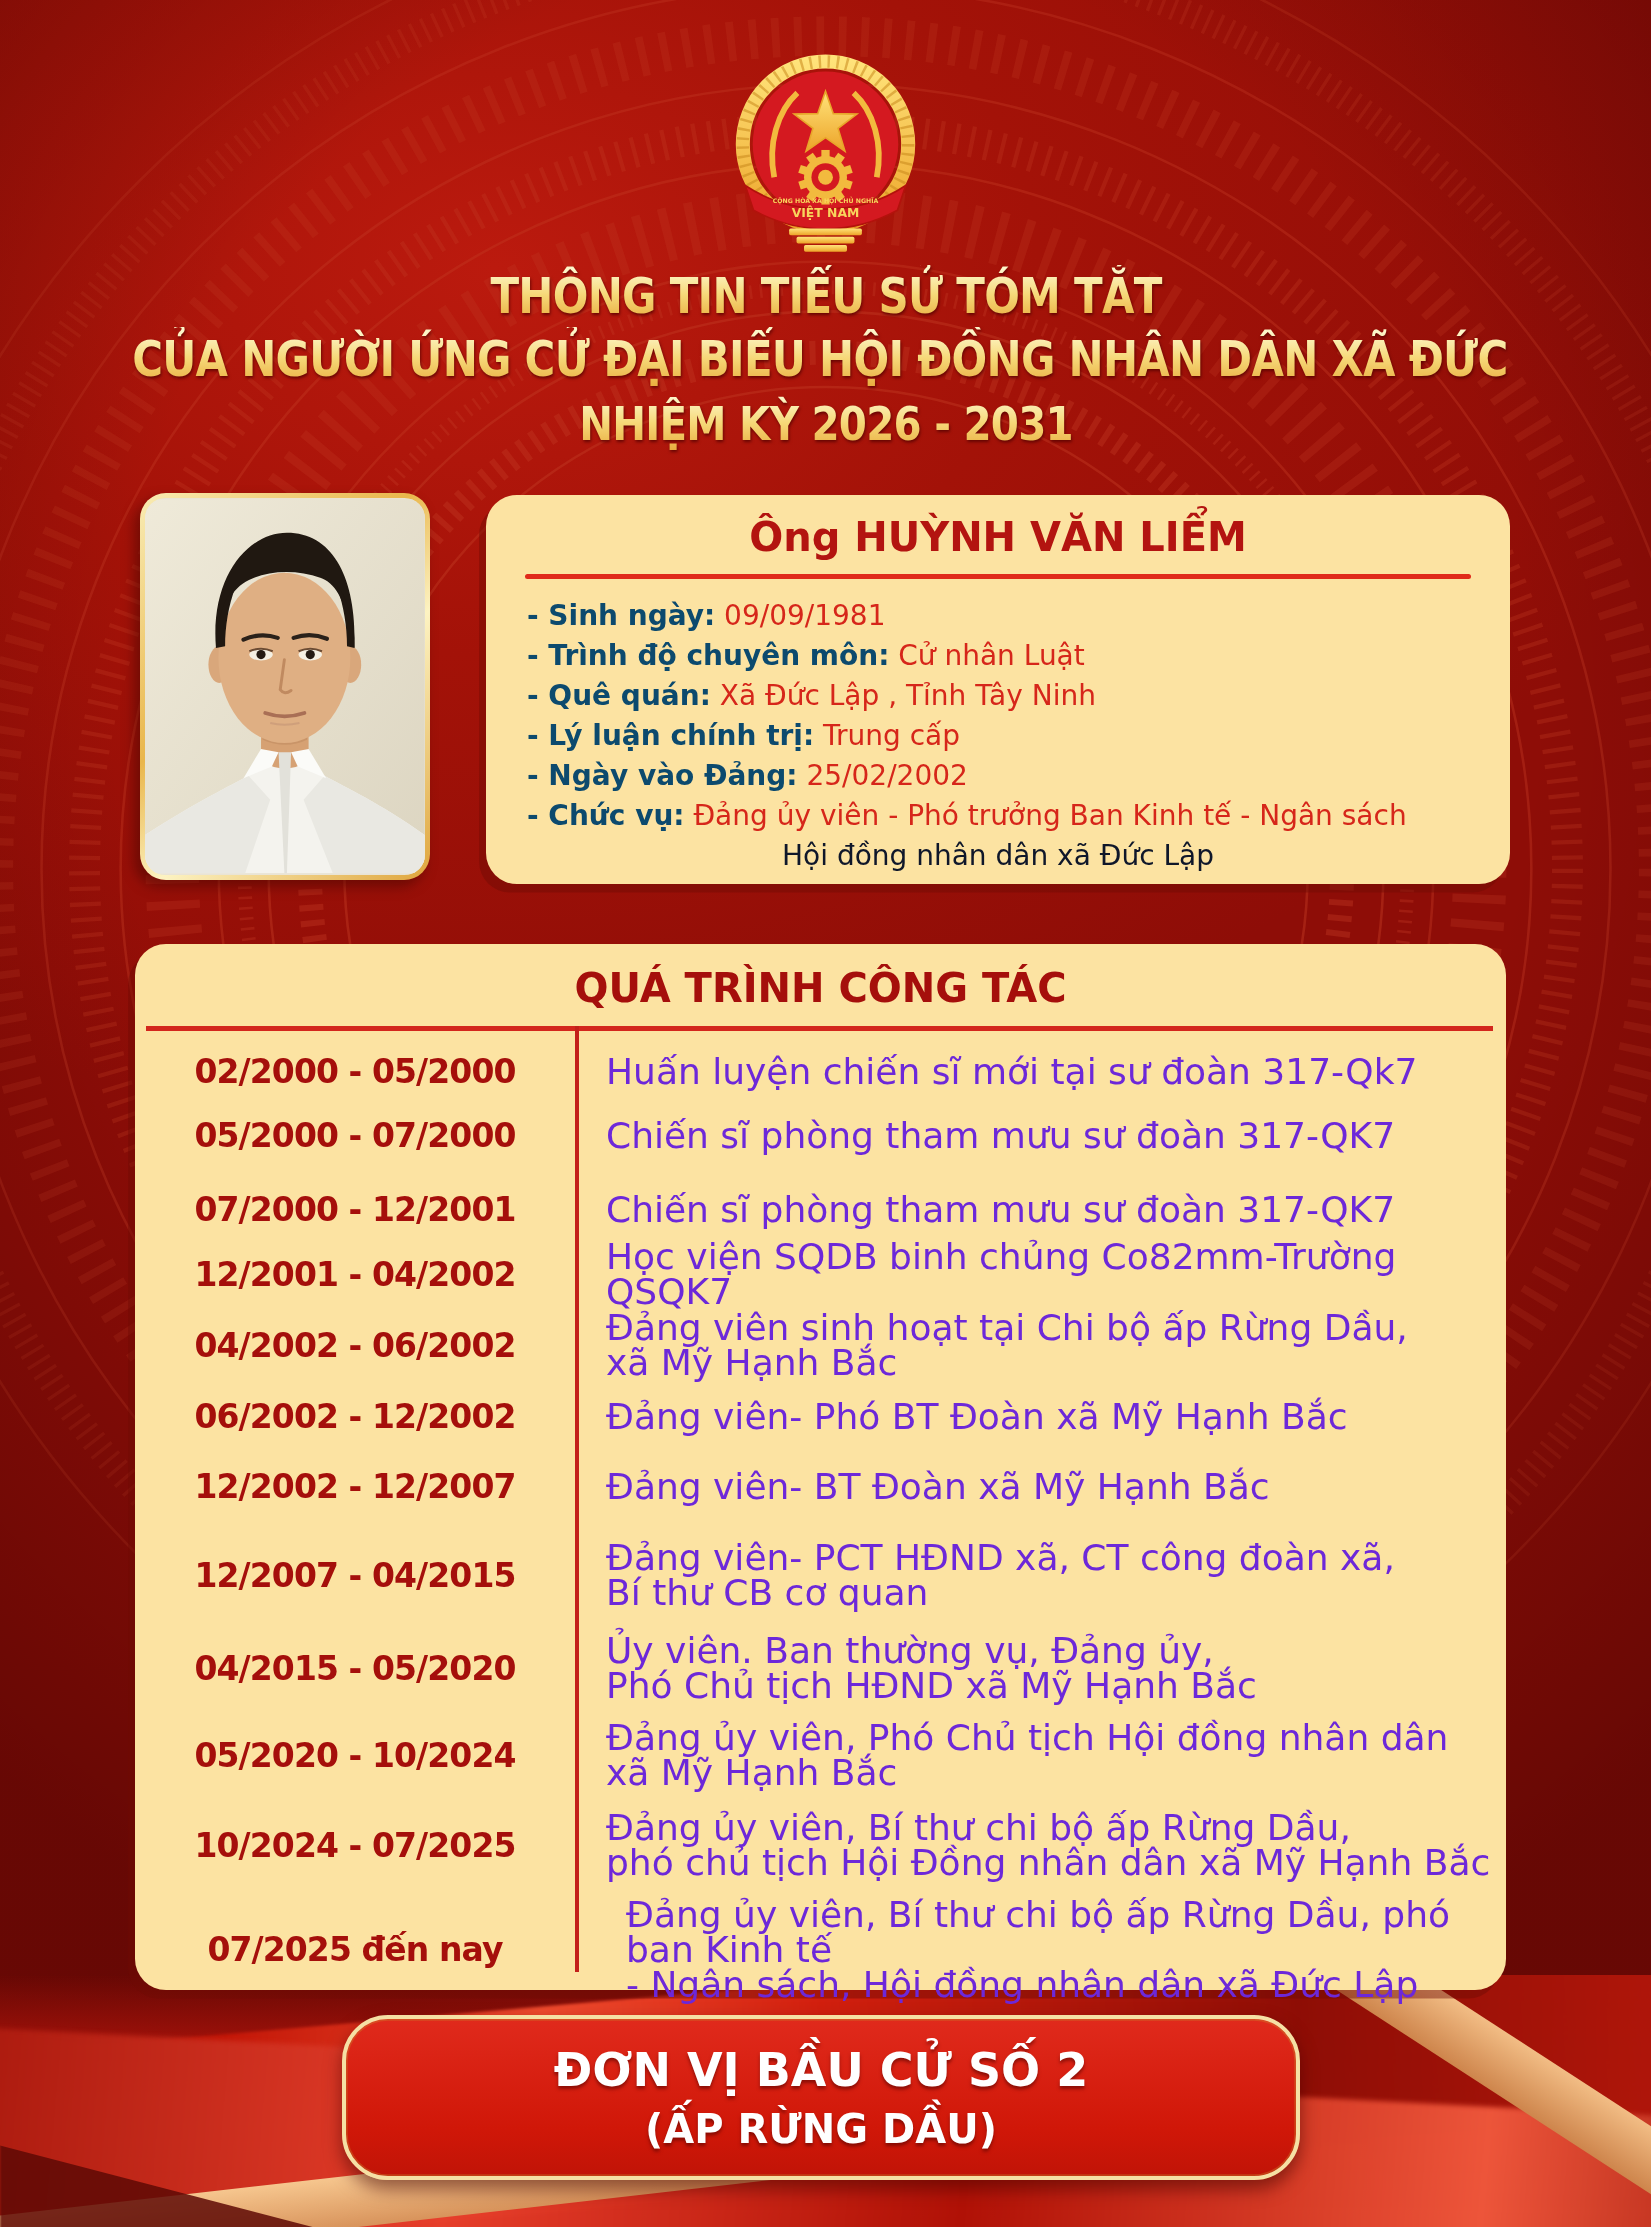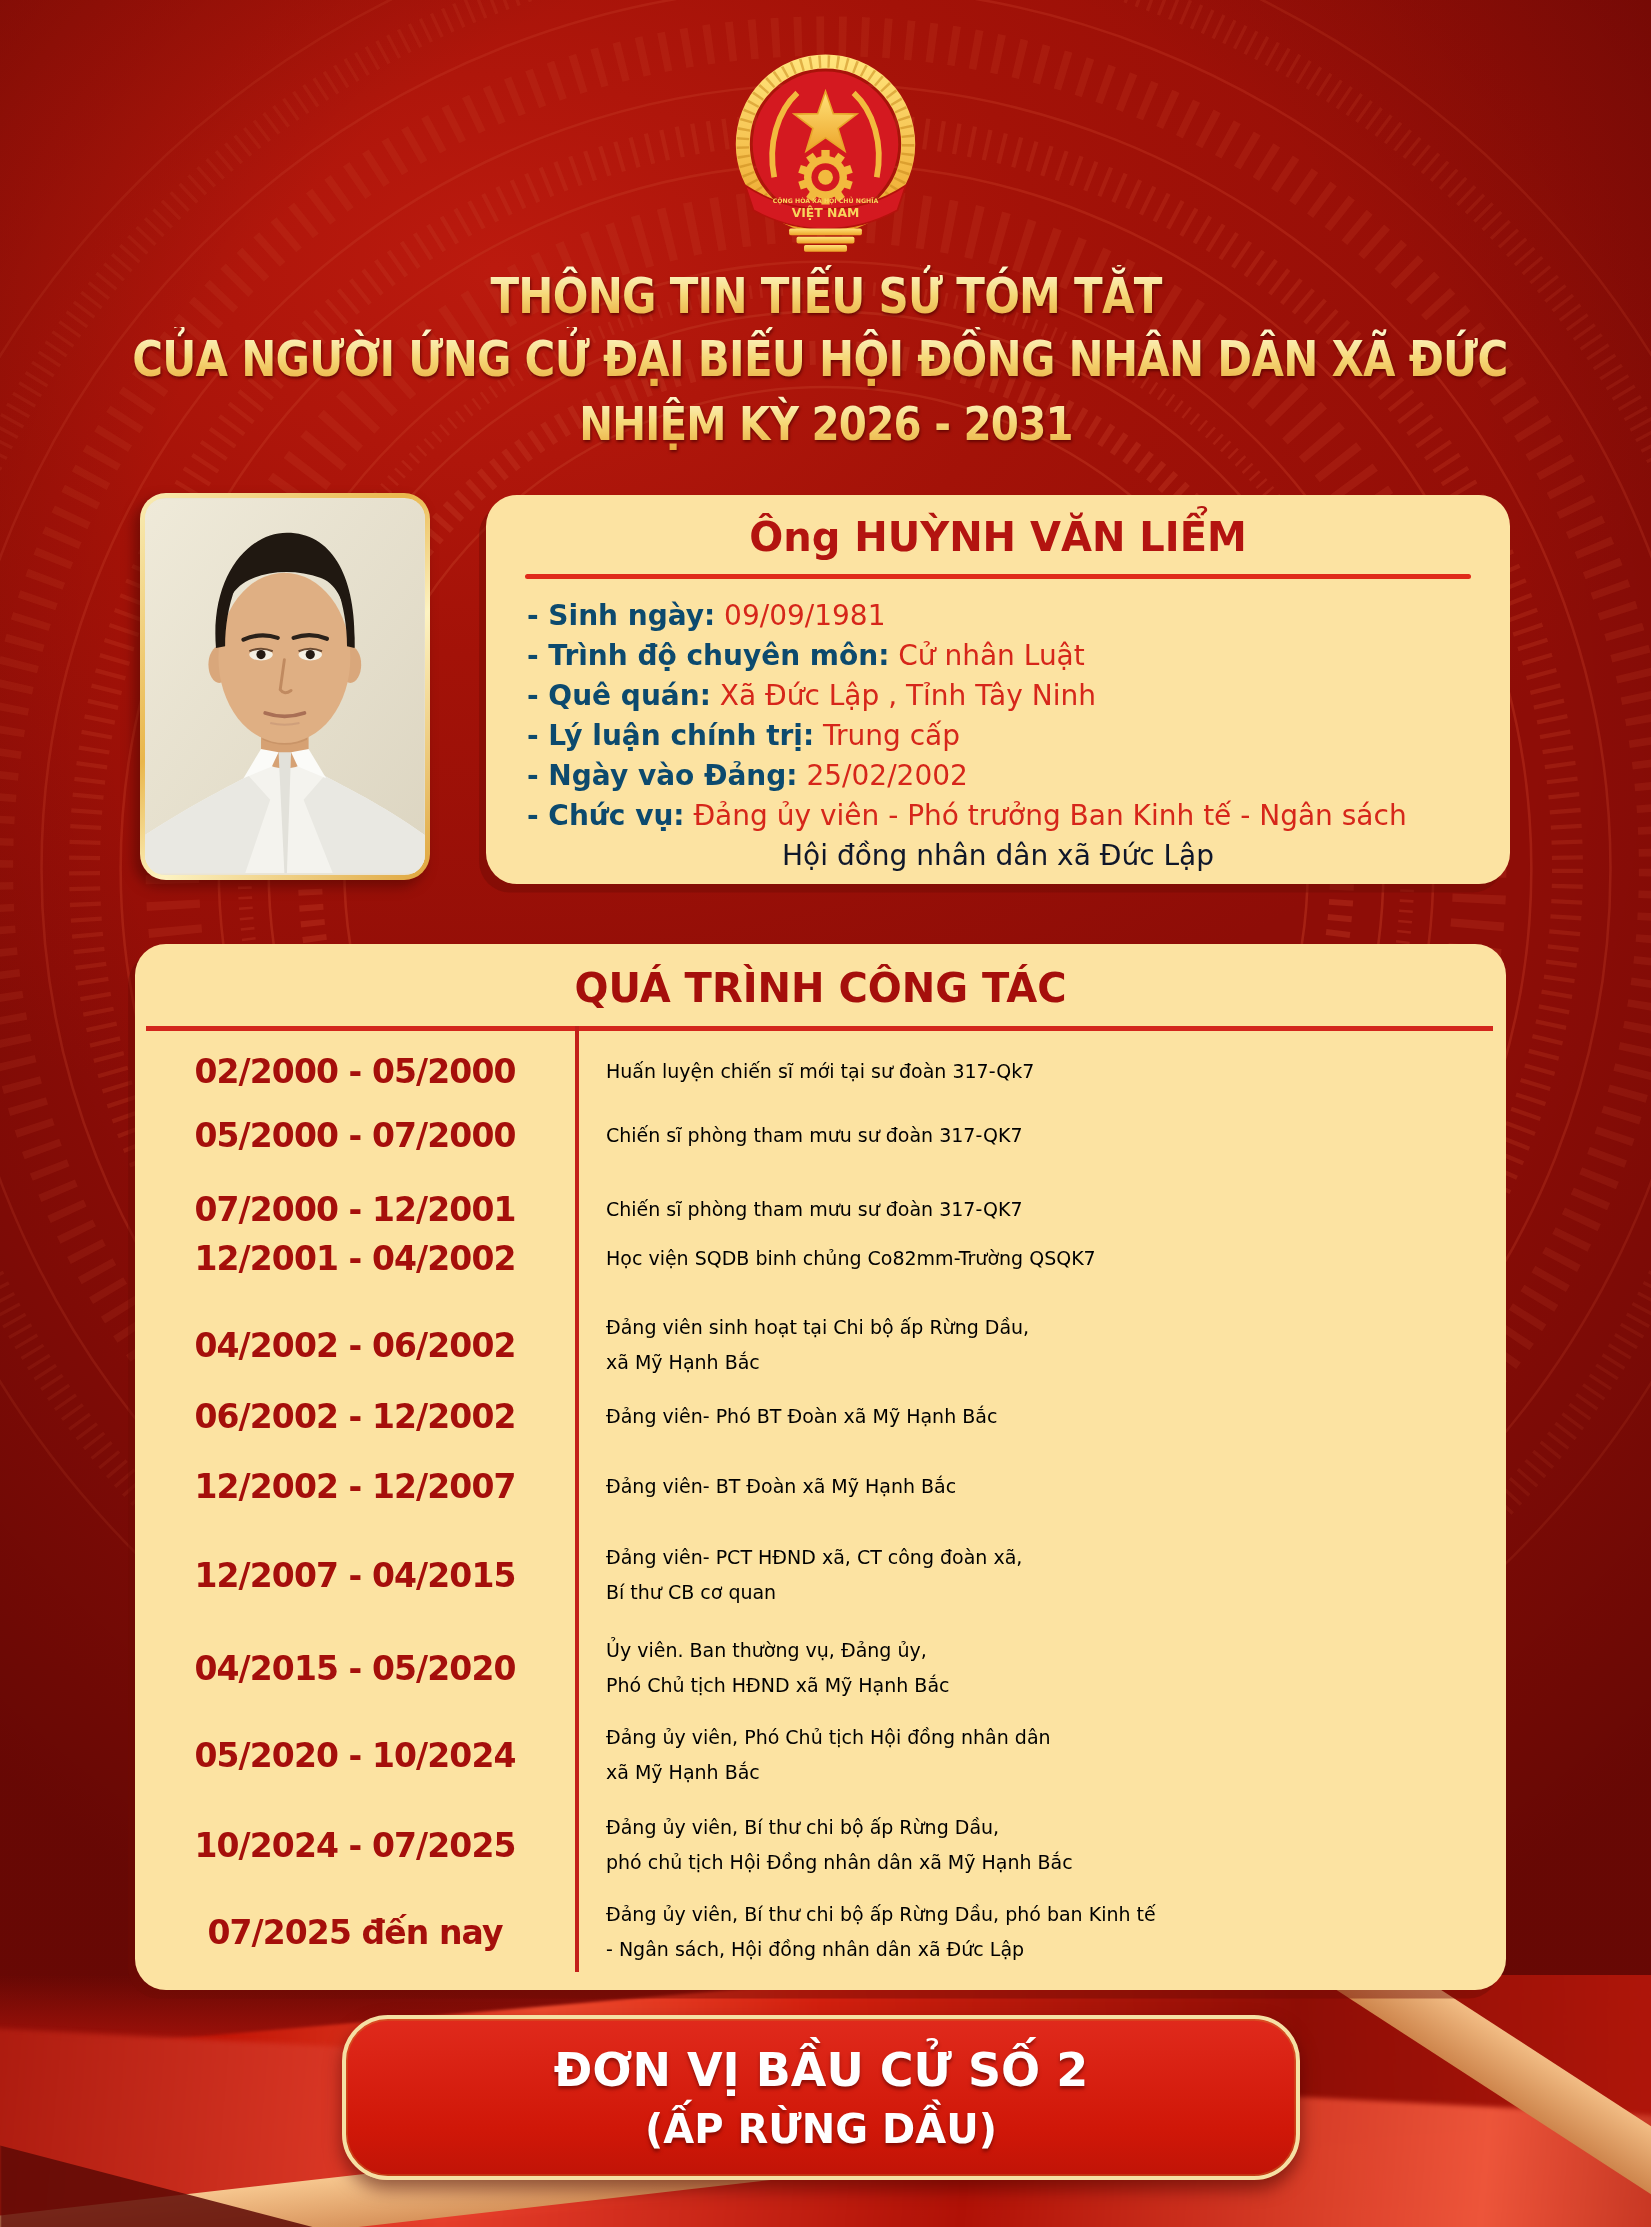--- a/index.html
+++ b/index.html
@@ -56,21 +56,21 @@
   .detail-line .lbl{font-weight:700;color:#0c4a6e;}
   .detail-cont{font-size:28px;line-height:40px;color:#0f172a;text-align:center;}
   
   .career-box{left:135px;top:944px;width:1371px;height:1046px;}
   .career-title{margin-top:20.6px;text-align:center;font-size:40px;font-weight:700;color:#a50f0b;letter-spacing:0;}
   .career-hr{height:5.2px;background:#d3261c;margin:15.5px 13px 0 11.2px;}
   .career-vline{position:absolute;left:440px;top:82px;width:4.3px;height:946px;background:#c3201a;}
   .career-rows{position:absolute;left:0;top:82px;width:1371px;height:1136px;}
   .crow{position:absolute;left:0;width:1371px;display:flex;align-items:center;}
   .cdate{width:440px;flex:none;text-align:center;font-size:33px;font-weight:700;color:#a50f0b;letter-spacing:-0.9px;}
-  .cdesc{flex:1;padding-left:31px;font-size:19px;line-height:35px;color:#000000;}
+  .cdesc{flex:1;padding-left:31px;font-size:36px;line-height:35px;color:#6d28d9;}
   
   .unit-banner{position:absolute;left:342px;top:2015px;width:958px;height:165px;z-index:6;
     box-sizing:border-box;border:4.3px solid #f5e0a4;border-radius:46px;
     background:linear-gradient(180deg,#e02a1c 0%,#d01708 70%,#c11407 100%);
     box-shadow:0 8.6px 17px rgba(70,4,2,.55), inset 0 0 0 1.7px rgba(201,143,46,.35);
     display:flex;flex-direction:column;align-items:center;justify-content:center;}
   .unit-line1{font-size:46px;font-weight:700;color:#ffffff;letter-spacing:0;
     text-shadow:0 2.6px 3.4px rgba(90,5,2,.6);}
   .unit-line2{font-size:40px;font-weight:700;color:#ffffff;margin-top:8.6px;
     text-shadow:0 2.6px 3.4px rgba(90,5,2,.6);}
@@ -293,21 +293,21 @@
             <div>xã Mỹ Hạnh Bắc</div>
           </div>
         </div>
         <div class="crow" style="top: 784px;">
           <div class="cdate">10/2024 - 07/2025</div>
           <div class="cdesc">
             <div>Đảng ủy viên, Bí thư chi bộ ấp Rừng Dầu,</div>
             <div>phó chủ tịch Hội Đồng nhân dân xã Mỹ Hạnh Bắc</div>
           </div>
         </div>
-        <div class="crow" style="top: 871px;">
+        <div class="crow" style="top: 871px; gap: 20px;">
           <div class="cdate">07/2025 đến nay</div>
           <div class="cdesc">
             <div>Đảng ủy viên, Bí thư chi bộ ấp Rừng Dầu, phó ban Kinh tế</div>
             <div>- Ngân sách, Hội đồng nhân dân xã Đức Lập</div>
           </div>
         </div>
       </div>
   </div>
 
   <div class="unit-banner">

